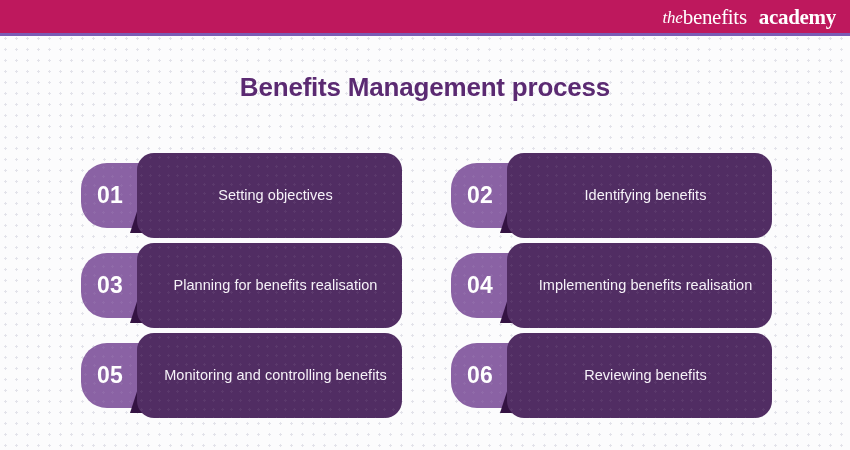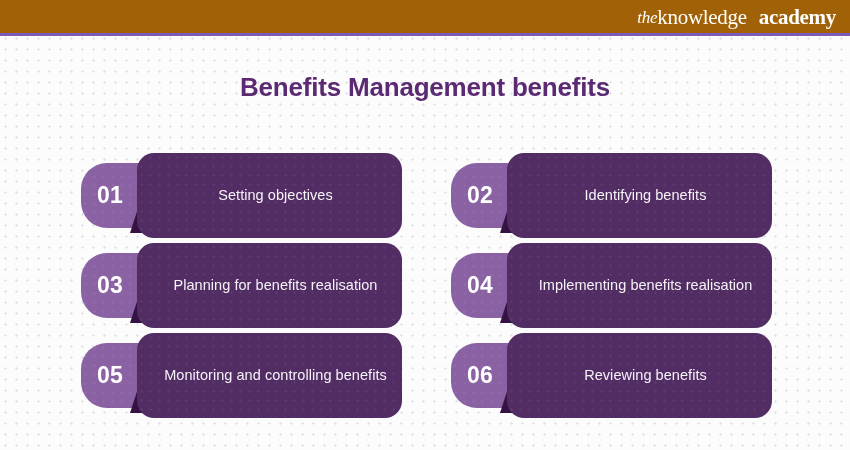--- a/index.html
+++ b/index.html
@@ -28,21 +28,21 @@
     background-position: 0 0;
   }
 
   
   #header {
     position: absolute;
     left: 0;
     top: 0;
     width: 850px;
     height: 33px;
-    background: #a16207;
+    background: #be185d;
     z-index: 5;
   }
   #header-accent {
     position: absolute;
     left: 0;
     top: 33px;
     width: 850px;
     height: 3px;
     background: #7a5bb5;
     z-index: 5;
@@ -181,27 +181,27 @@
   }
 </style>
 </head>
 <body>
 
 <div id="page"></div>
 
 <div id="header">
   <div id="brand">
     <span class="brand-the">the</span>
-      <span class="brand-knowledge">knowledge</span>
+      <span class="brand-knowledge">benefits</span>
       <span class="brand-academy">academy</span>
   </div>
 </div>
 <div id="header-accent"></div>
 
-<div id="title">Benefits Management benefits</div>
+<div id="title">Benefits Management process</div>
 
 <div id="steps">
 
   <div class="step col-left row-1">
     <div class="badge">
       <span class="badge-num">01</span>
     </div>
     <div class="wedge"></div>
     <div class="card">
       <span class="card-label">Setting objectives</span>

